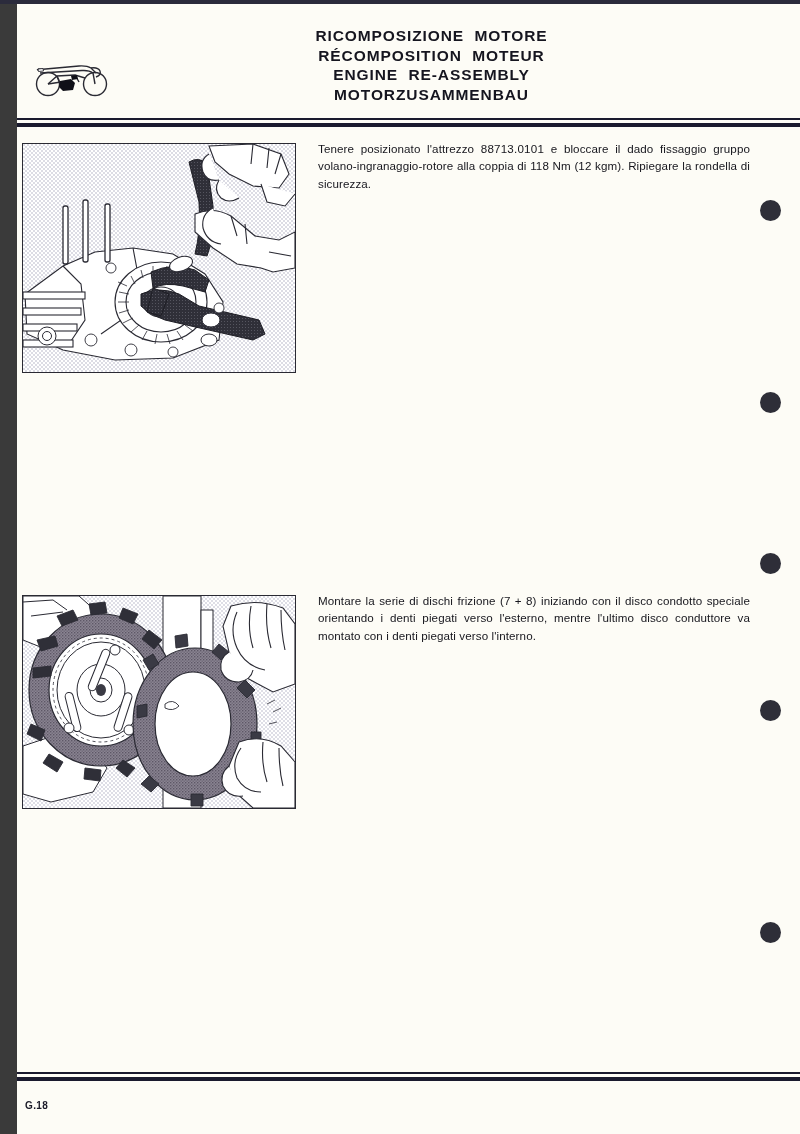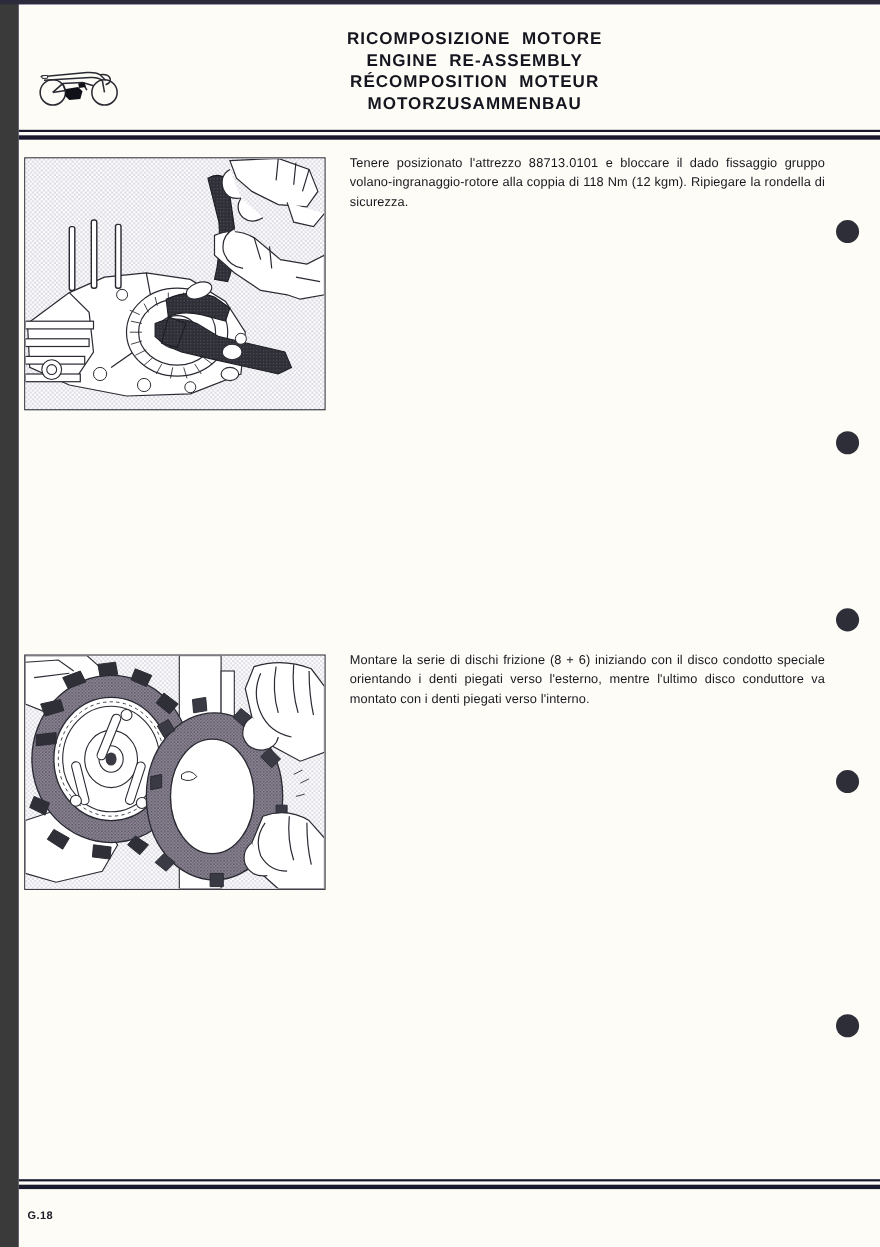--- a/index.html
+++ b/index.html
@@ -14,21 +14,21 @@
     overflow: hidden;
     position: relative;
   }
 
   
   .page {
     position: absolute;
     left: 0; top: 0;
     width: 800px;
     height: 1134px;
-    background: #c4b5fd;
+    background: #a16207;
     overflow: hidden;
   }
   
   .scan-shadow-left {
     position: absolute;
     left: 0; top: 0;
     width: 17px;
     height: 1134px;
     background: #3a3a3a;
     z-index: 40;
@@ -225,22 +225,22 @@
           <path d="M21 32 L34 30"></path>
         </g>
         <path d="M33 29 L44 27 L48 31 L46 38 L36 39 L32 35 Z" fill="#101018"></path>
         <path d="M44 24 L50 23 L51 27 L45 28 Z" fill="#101018"></path>
         <path d="M11 17 L16 16.5 L16.5 19 L11.5 19.5 Z" fill="#ffffff" stroke="#2a2a33" stroke-width="0.9"></path>
       </svg>
     </div>
 
     <div class="title-block">
       <div class="title-line">RICOMPOSIZIONE  MOTORE</div>
+      <div class="title-line">RÉCOMPOSITION  MOTEUR</div>
       <div class="title-line">ENGINE  RE-ASSEMBLY</div>
-      <div class="title-line">RÉCOMPOSITION  MOTEUR</div>
       <div class="title-line">MOTORZUSAMMENBAU</div>
     </div>
   </div>
 
   <div class="rule-group-top">
     <div class="rule-thin" style="top:0;"></div>
     <div class="rule-thick" style="top:5px;"></div>
   </div>
 
   <div class="section" id="section-0">
@@ -437,21 +437,21 @@
           <path d="M206 170 Q196 178 200 190 Q206 202 220 200"></path>
         </g>
 
         <g stroke="#2a2a33" stroke-width="0.8" fill="none">
           <path d="M244 108 L252 104 M250 116 L258 112 M246 128 L254 126"></path>
         </g>
       </svg>
     </div>
 
     <div class="textcol">
-      <p class="para">Montare la serie di dischi frizione (8 + 6) iniziando con il disco condotto speciale orientando i denti piegati verso l'esterno, mentre l'ultimo disco conduttore va montato con i denti piegati verso l'interno.</p>
+      <p class="para">Montare la serie di dischi frizione (7 + 8) iniziando con il disco condotto speciale orientando i denti piegati verso l'esterno, mentre l'ultimo disco conduttore va montato con i denti piegati verso l'interno.</p>
     </div>
   </div>
 
   <div id="holes">
       <div class="hole" style="left: 760px; top: 200px;"></div>
       <div class="hole" style="left: 760px; top: 392px;"></div>
       <div class="hole" style="left: 760px; top: 553px;"></div>
       <div class="hole" style="left: 760px; top: 700px;"></div>
       <div class="hole" style="left: 760px; top: 922px;"></div>
     </div>

